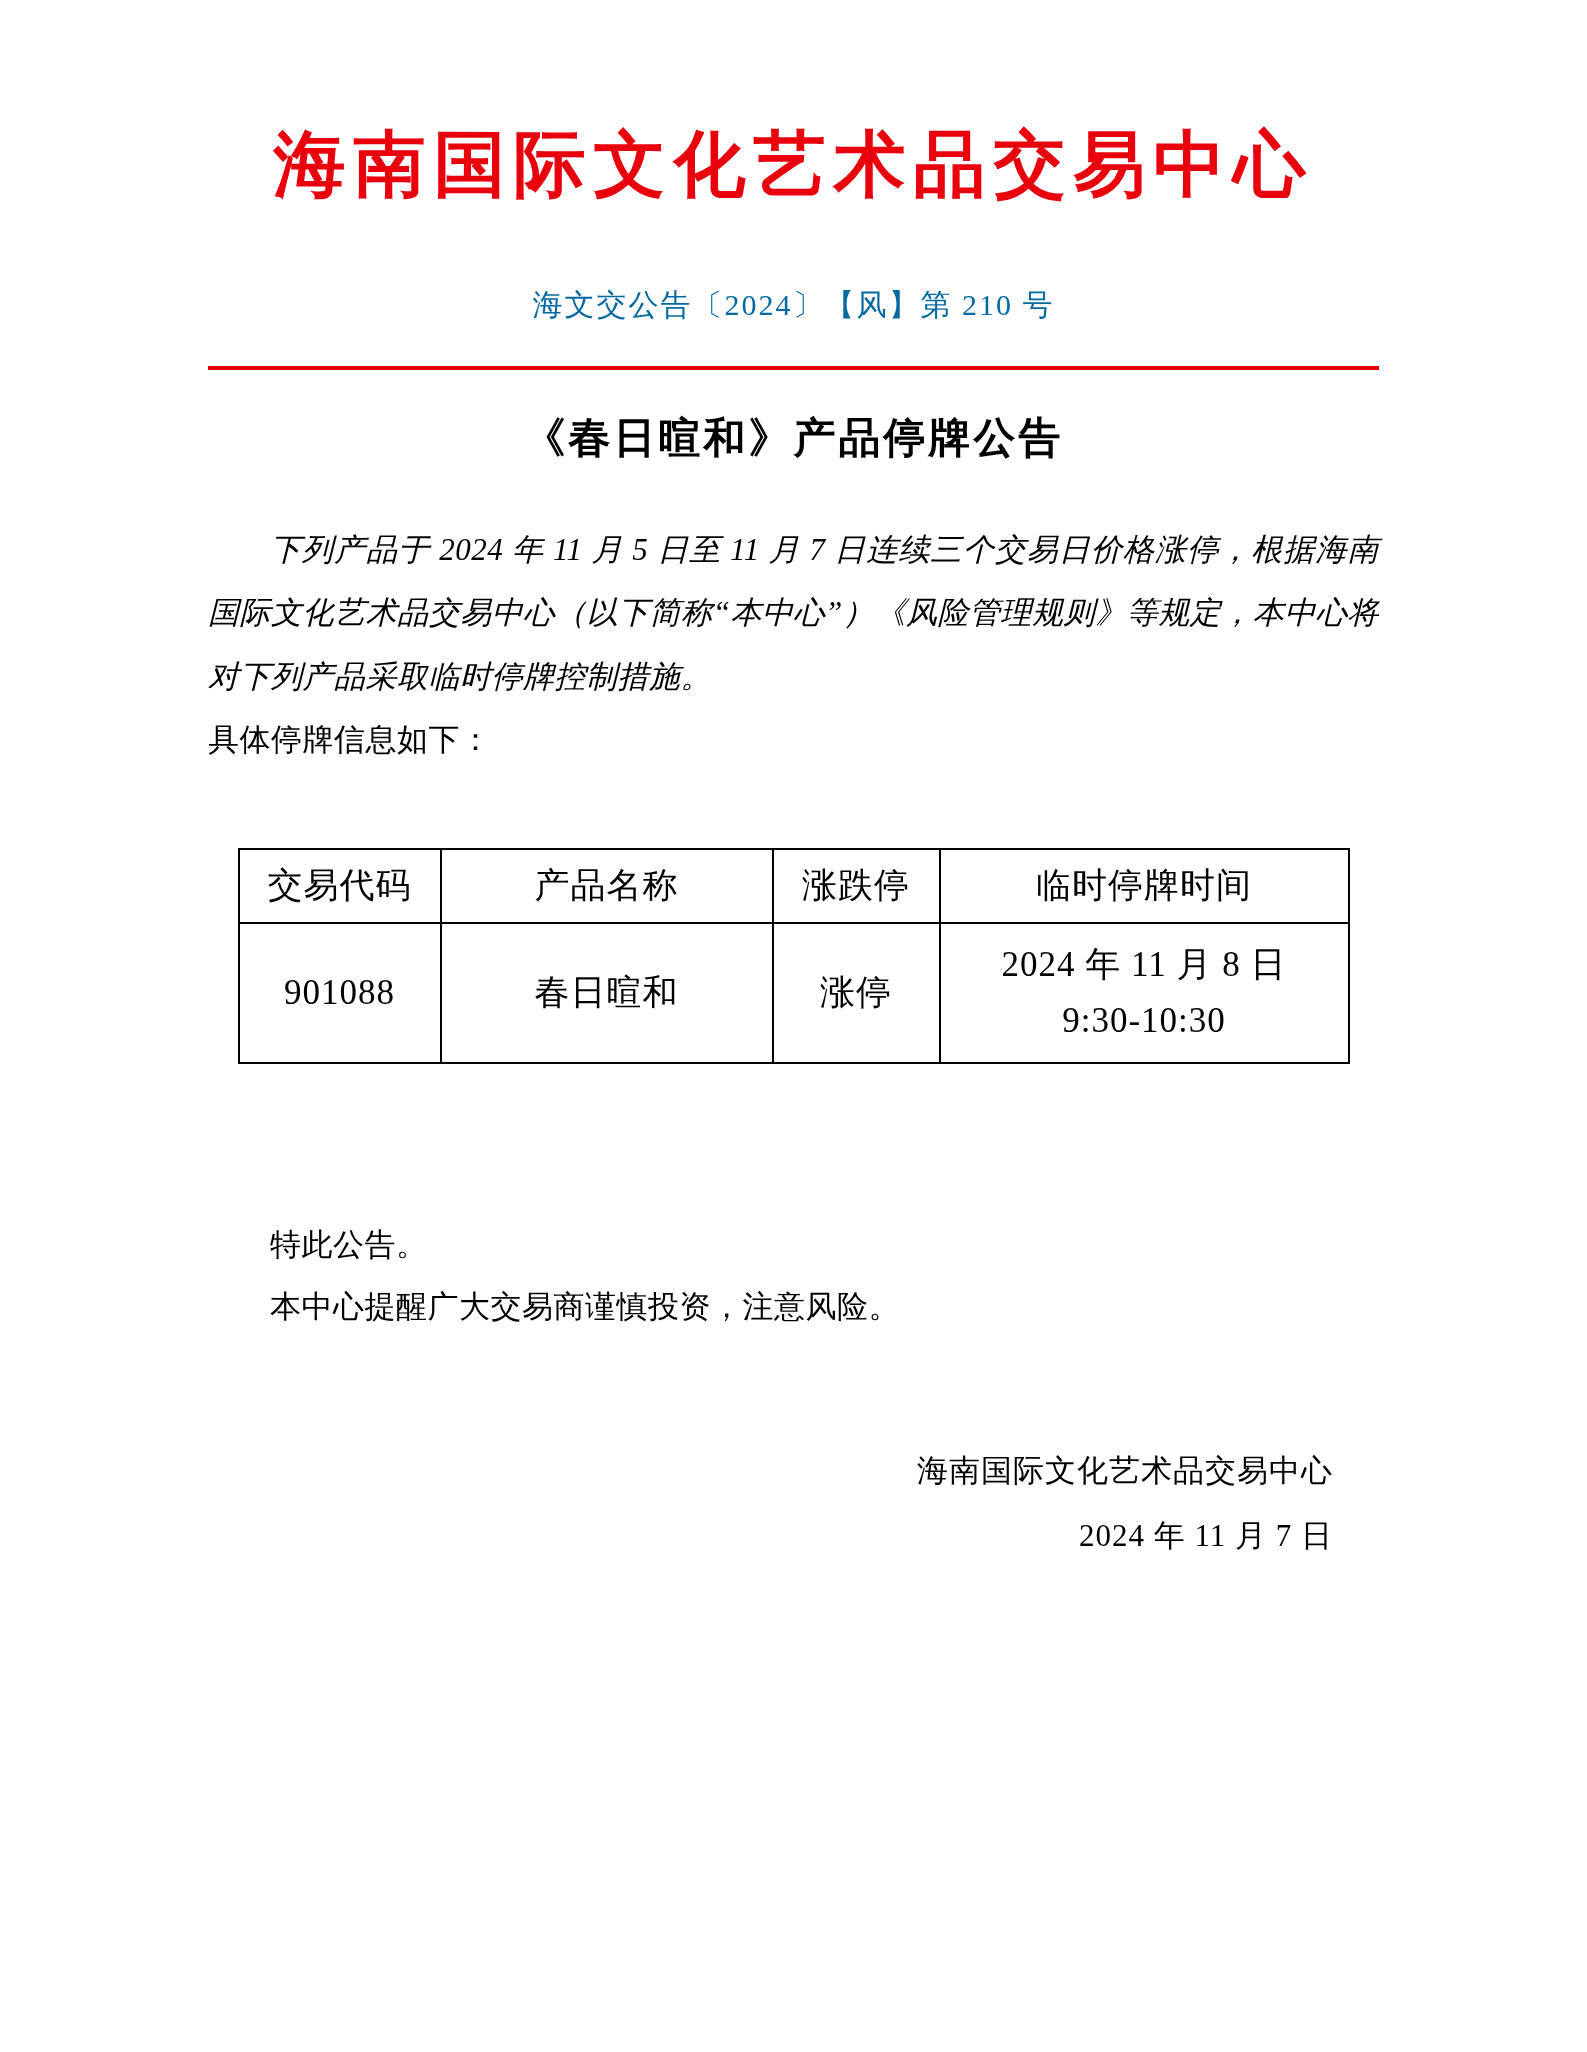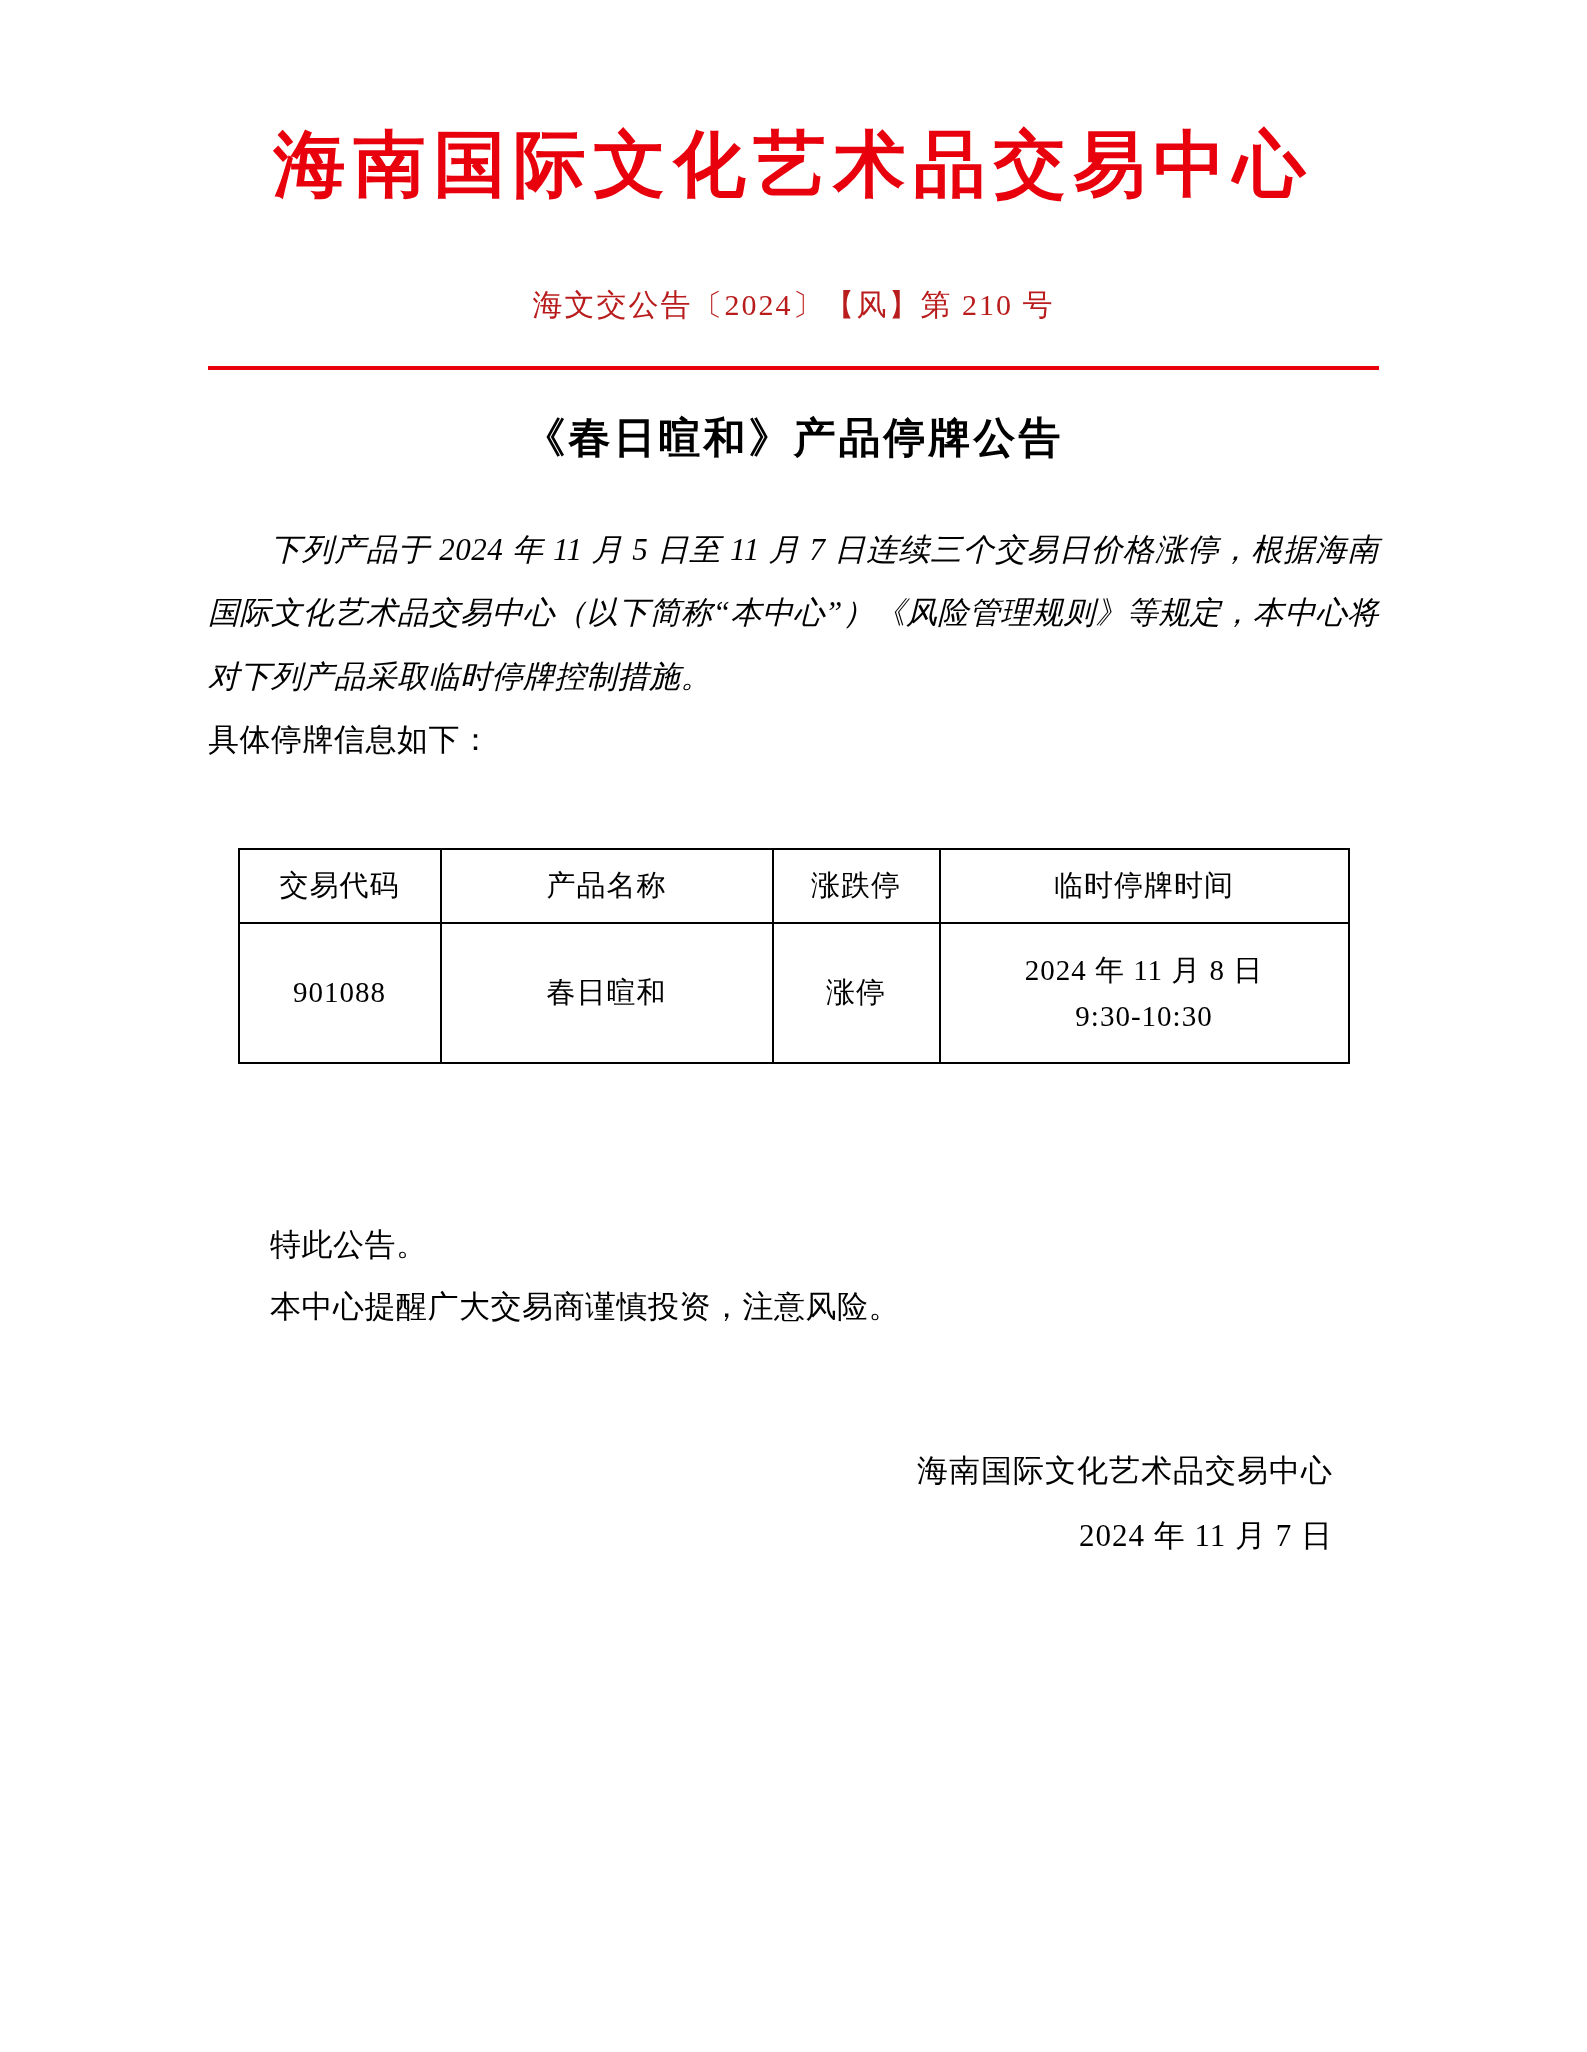--- a/index.html
+++ b/index.html
@@ -35,21 +35,21 @@
     line-height: 1.15;
     white-space: nowrap;
   }
 
   
   .docnum {
     margin-top: 78px;
     text-align: center;
     font-size: 30px;
     letter-spacing: 2px;
-    color: #b91c1c;
+    color: #0369a1;
   }
 
   
   .redrule {
     margin-top: 40px;
     height: 4px;
     background: #e8000d;
     width: 100%;
   }
 
@@ -87,21 +87,21 @@
   }
   table.info {
     border-collapse: collapse;
     width: 1102px;
     table-layout: fixed;
   }
   table.info th, table.info td {
     border: 2px solid #000;
     text-align: center;
     vertical-align: middle;
-    font-size: 29px;
+    font-size: 35px;
     font-weight: normal;
     letter-spacing: 1px;
     padding: 0;
   }
   table.info th {
     height: 72px;
   }
   table.info td {
     height: 138px;
   }

